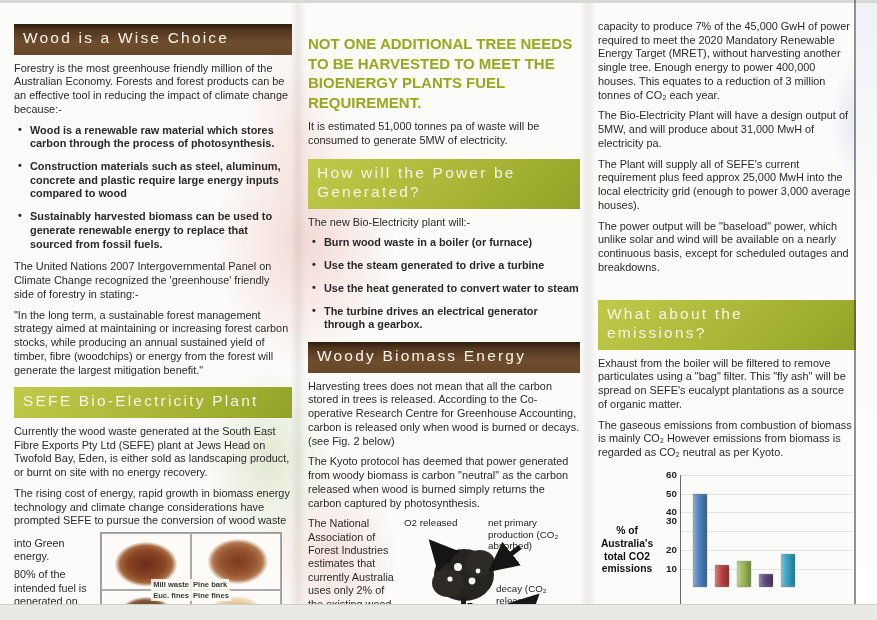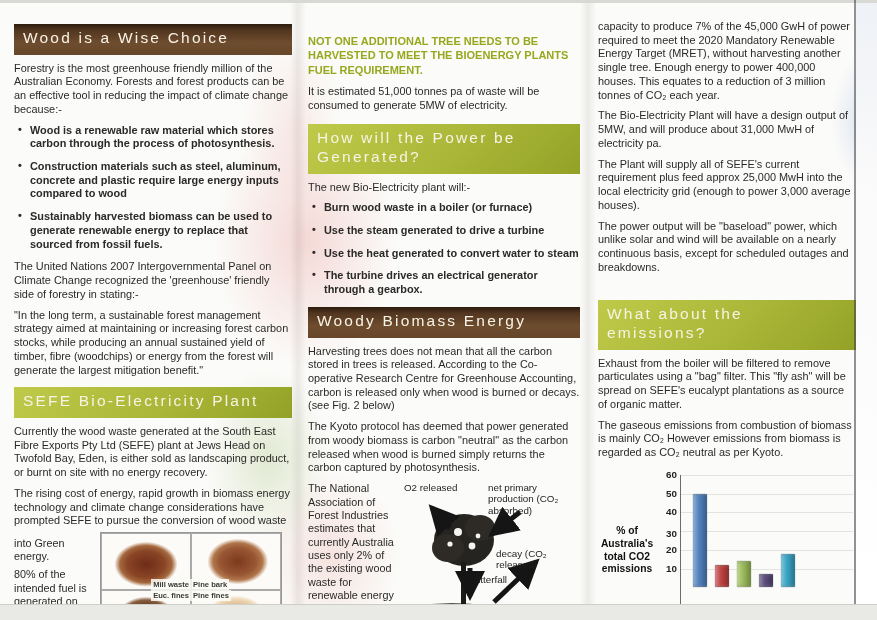--- a/index.html
+++ b/index.html
@@ -34,21 +34,21 @@
 
   .band{color:#f7f3e6;font-size:15.5px;letter-spacing:2.2px;padding:5px 9px 7px;line-height:1.2;font-weight:500;}
   .band.brown{background:linear-gradient(180deg,#2c1b0c 0,#523620 20%,#6e4c2e 60%,#684629 100%);}
   .band.green{background:linear-gradient(135deg,#c0ca4a 0,#a9b637 55%,#93a227 100%);}
 
   .txt{font-size:10.9px;font-weight:normal;line-height:1.26;margin:7px 0;}
   ul.blist{margin:6px 0 6px 4px;padding:0;list-style:none;}
   ul.blist li{font-size:10.9px;font-weight:bold;line-height:1.26;margin:0 0 9px;padding-left:12px;position:relative;}
   ul.blist li::before{content:"\2022";position:absolute;left:0;top:-1px;}
 
-  .callout{color:#97a81e;font-size:11px;font-weight:bold;line-height:1.3;margin:0 0 8px;}
+  .callout{color:#97a81e;font-size:15px;font-weight:bold;line-height:1.3;margin:0 0 8px;}
 
   
   .sefe-bottom{display:flex;gap:6px;margin-top:4px;}
   .narrow{width:80px;flex:none;}
   .narrow .txt{font-size:10.8px;line-height:1.22;margin:5px 0;}
   .photo-grid{position:relative;width:180px;height:114px;flex:none;border:1px solid #999;background:#fdfdfb;
     display:grid;grid-template-columns:1fr 1fr;grid-template-rows:1fr 1fr;}
   .cell{border:1px solid #aaa;position:relative;overflow:hidden;background:#fcfbf8;}
   .cell.mill{background:radial-gradient(42px 30px at 50% 55%, #6e2c18 0%, #8a4526 45%, #a4683d 62%, transparent 75%),#fcfbf8;}
   .cell.bark{background:radial-gradient(40px 30px at 52% 50%, #7c3a1d 0%, #995634 45%, #b0764a 62%, transparent 76%),#fcfbf8;}
@@ -199,21 +199,21 @@
   <div class="chart">
     <div class="chart-ylabel">% of Australia's total CO2 emissions</div>
     <div class="chart-plot" id="chart-plot">
         <div class="gridline" style="top: 0px;"></div>
         <div class="ytick" style="top: -6px;">60</div>
         <div class="gridline" style="top: 18.75px;"></div>
         <div class="ytick" style="top: 12.75px;">50</div>
         <div class="gridline" style="top: 37.5px;"></div>
         <div class="ytick" style="top: 31.5px;">40</div>
         <div class="gridline" style="top: 56.25px;"></div>
-        <div class="ytick" style="top: 53px;">30</div>
+        <div class="ytick" style="top: 40px;">30</div>
         <div class="gridline" style="top: 75px;"></div>
         <div class="ytick" style="top: 69px;">20</div>
         <div class="gridline" style="top: 93.75px;"></div>
         <div class="ytick" style="top: 87.75px;">10</div>
         <div class="bar" style="left: 12px; background: rgb(79, 129, 189); top: 18.75px; height: 93.75px;"></div>
         <div class="bar" style="left: 34px; background: rgb(191, 65, 64); top: 90px; height: 22.5px;"></div>
         <div class="bar" style="left: 56px; background: rgb(155, 187, 89); top: 86.25px; height: 26.25px;"></div>
         <div class="bar" style="left: 78px; background: rgb(90, 74, 123); top: 99.375px; height: 13.125px;"></div>
         <div class="bar" style="left: 100px; background: rgb(55, 163, 196); top: 78.75px; height: 33.75px;"></div>
       </div>

